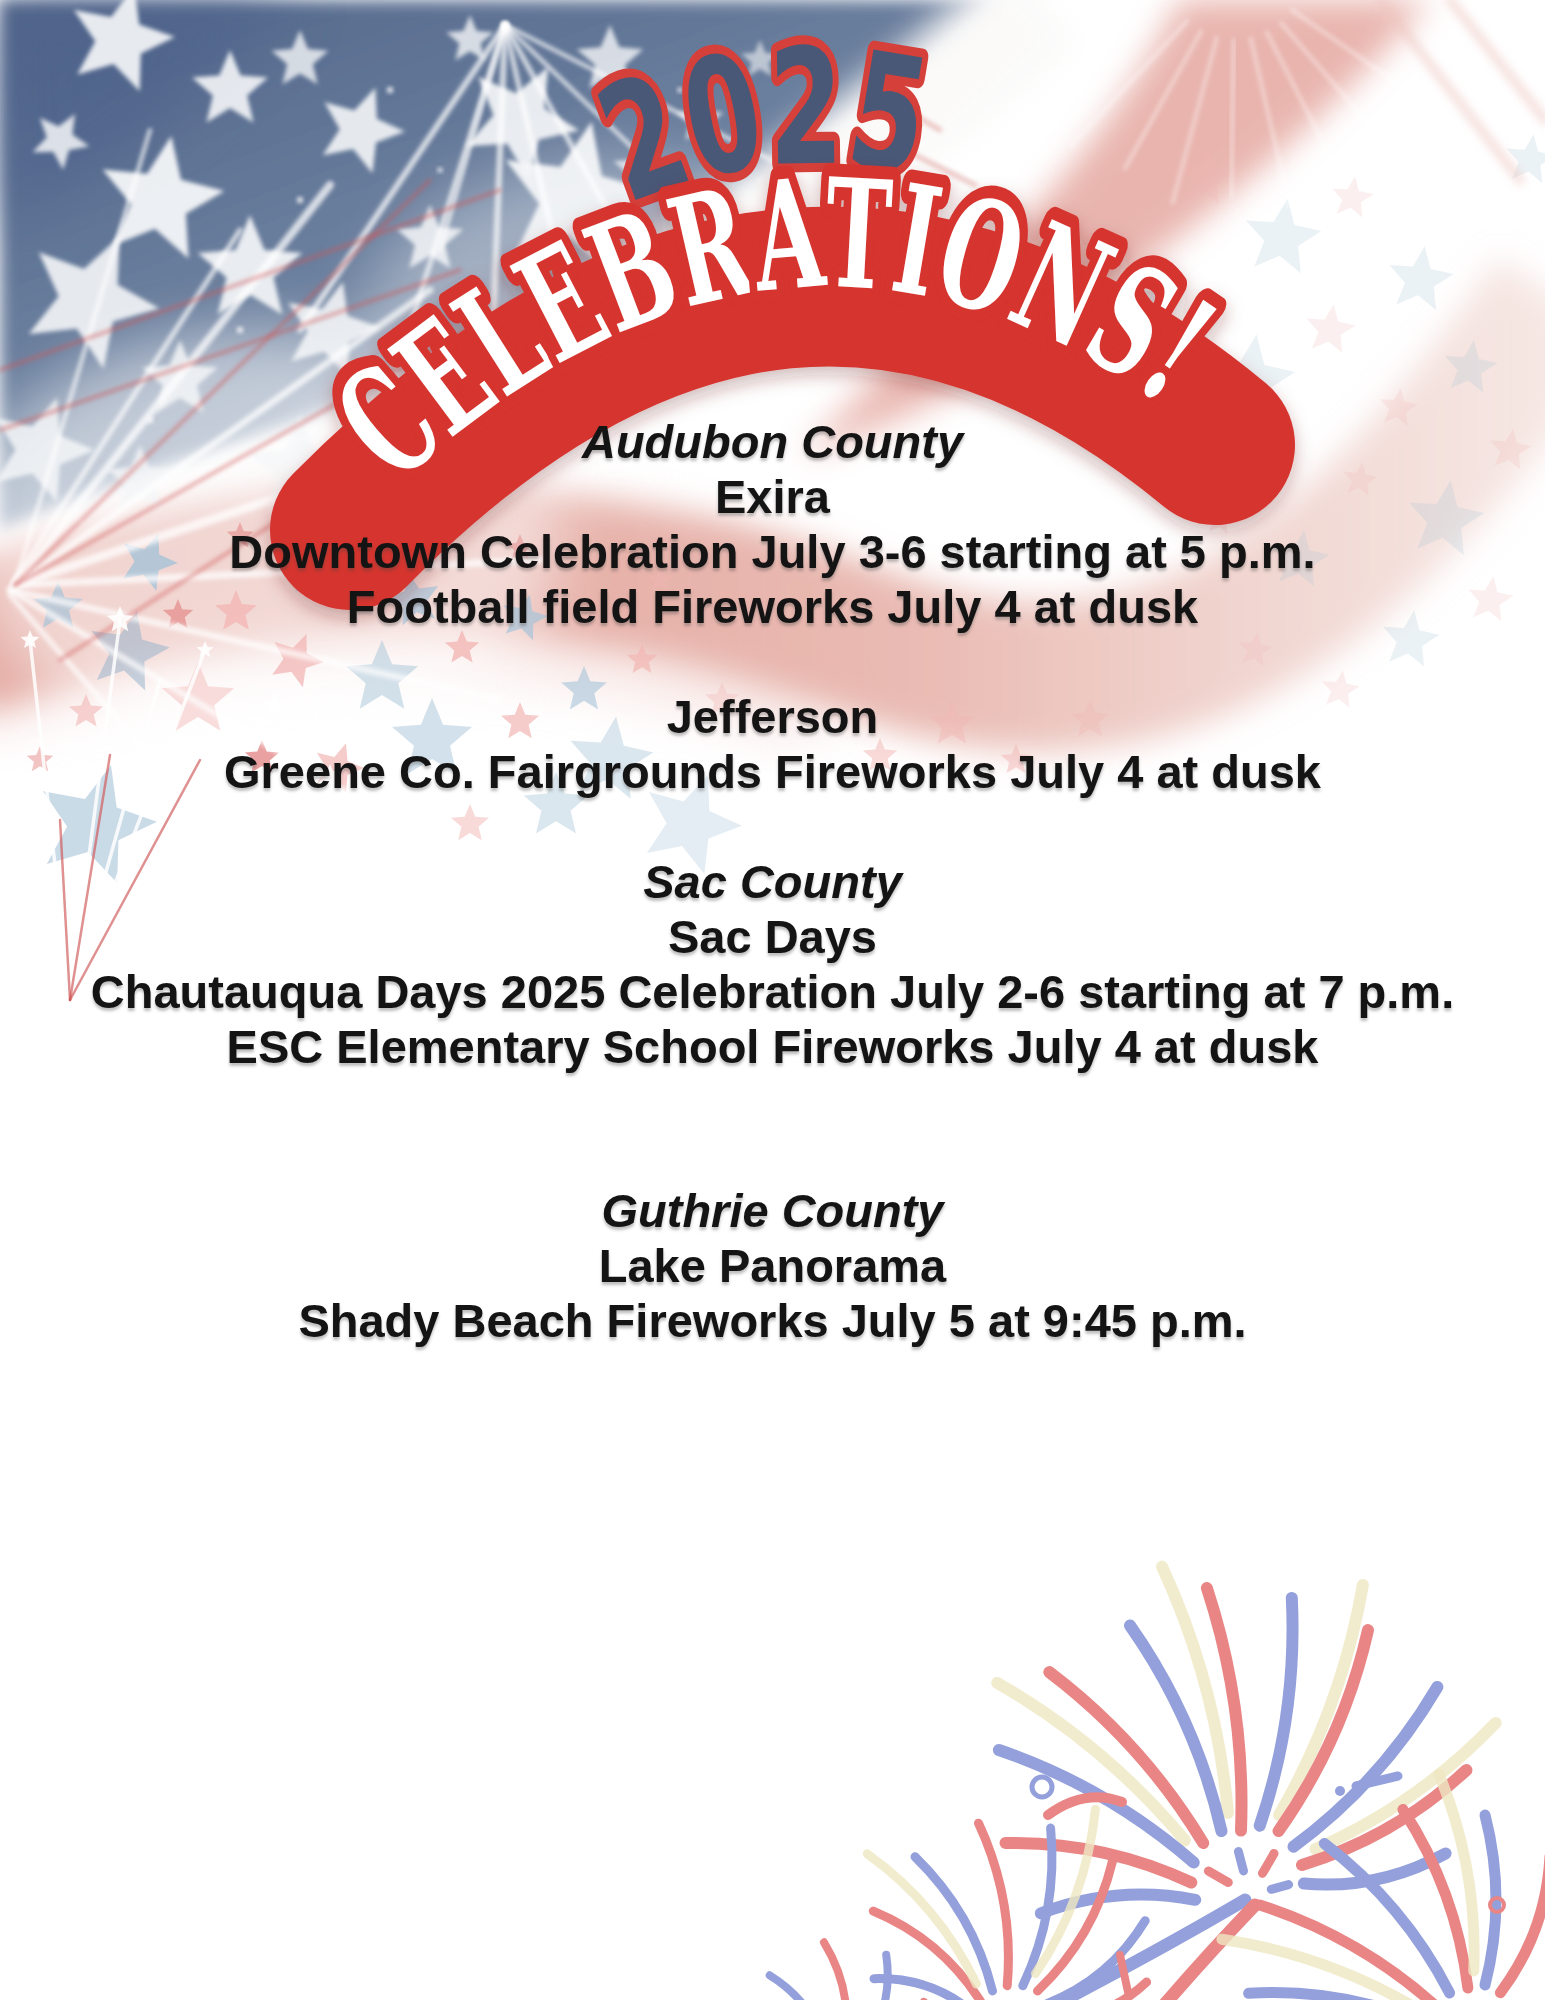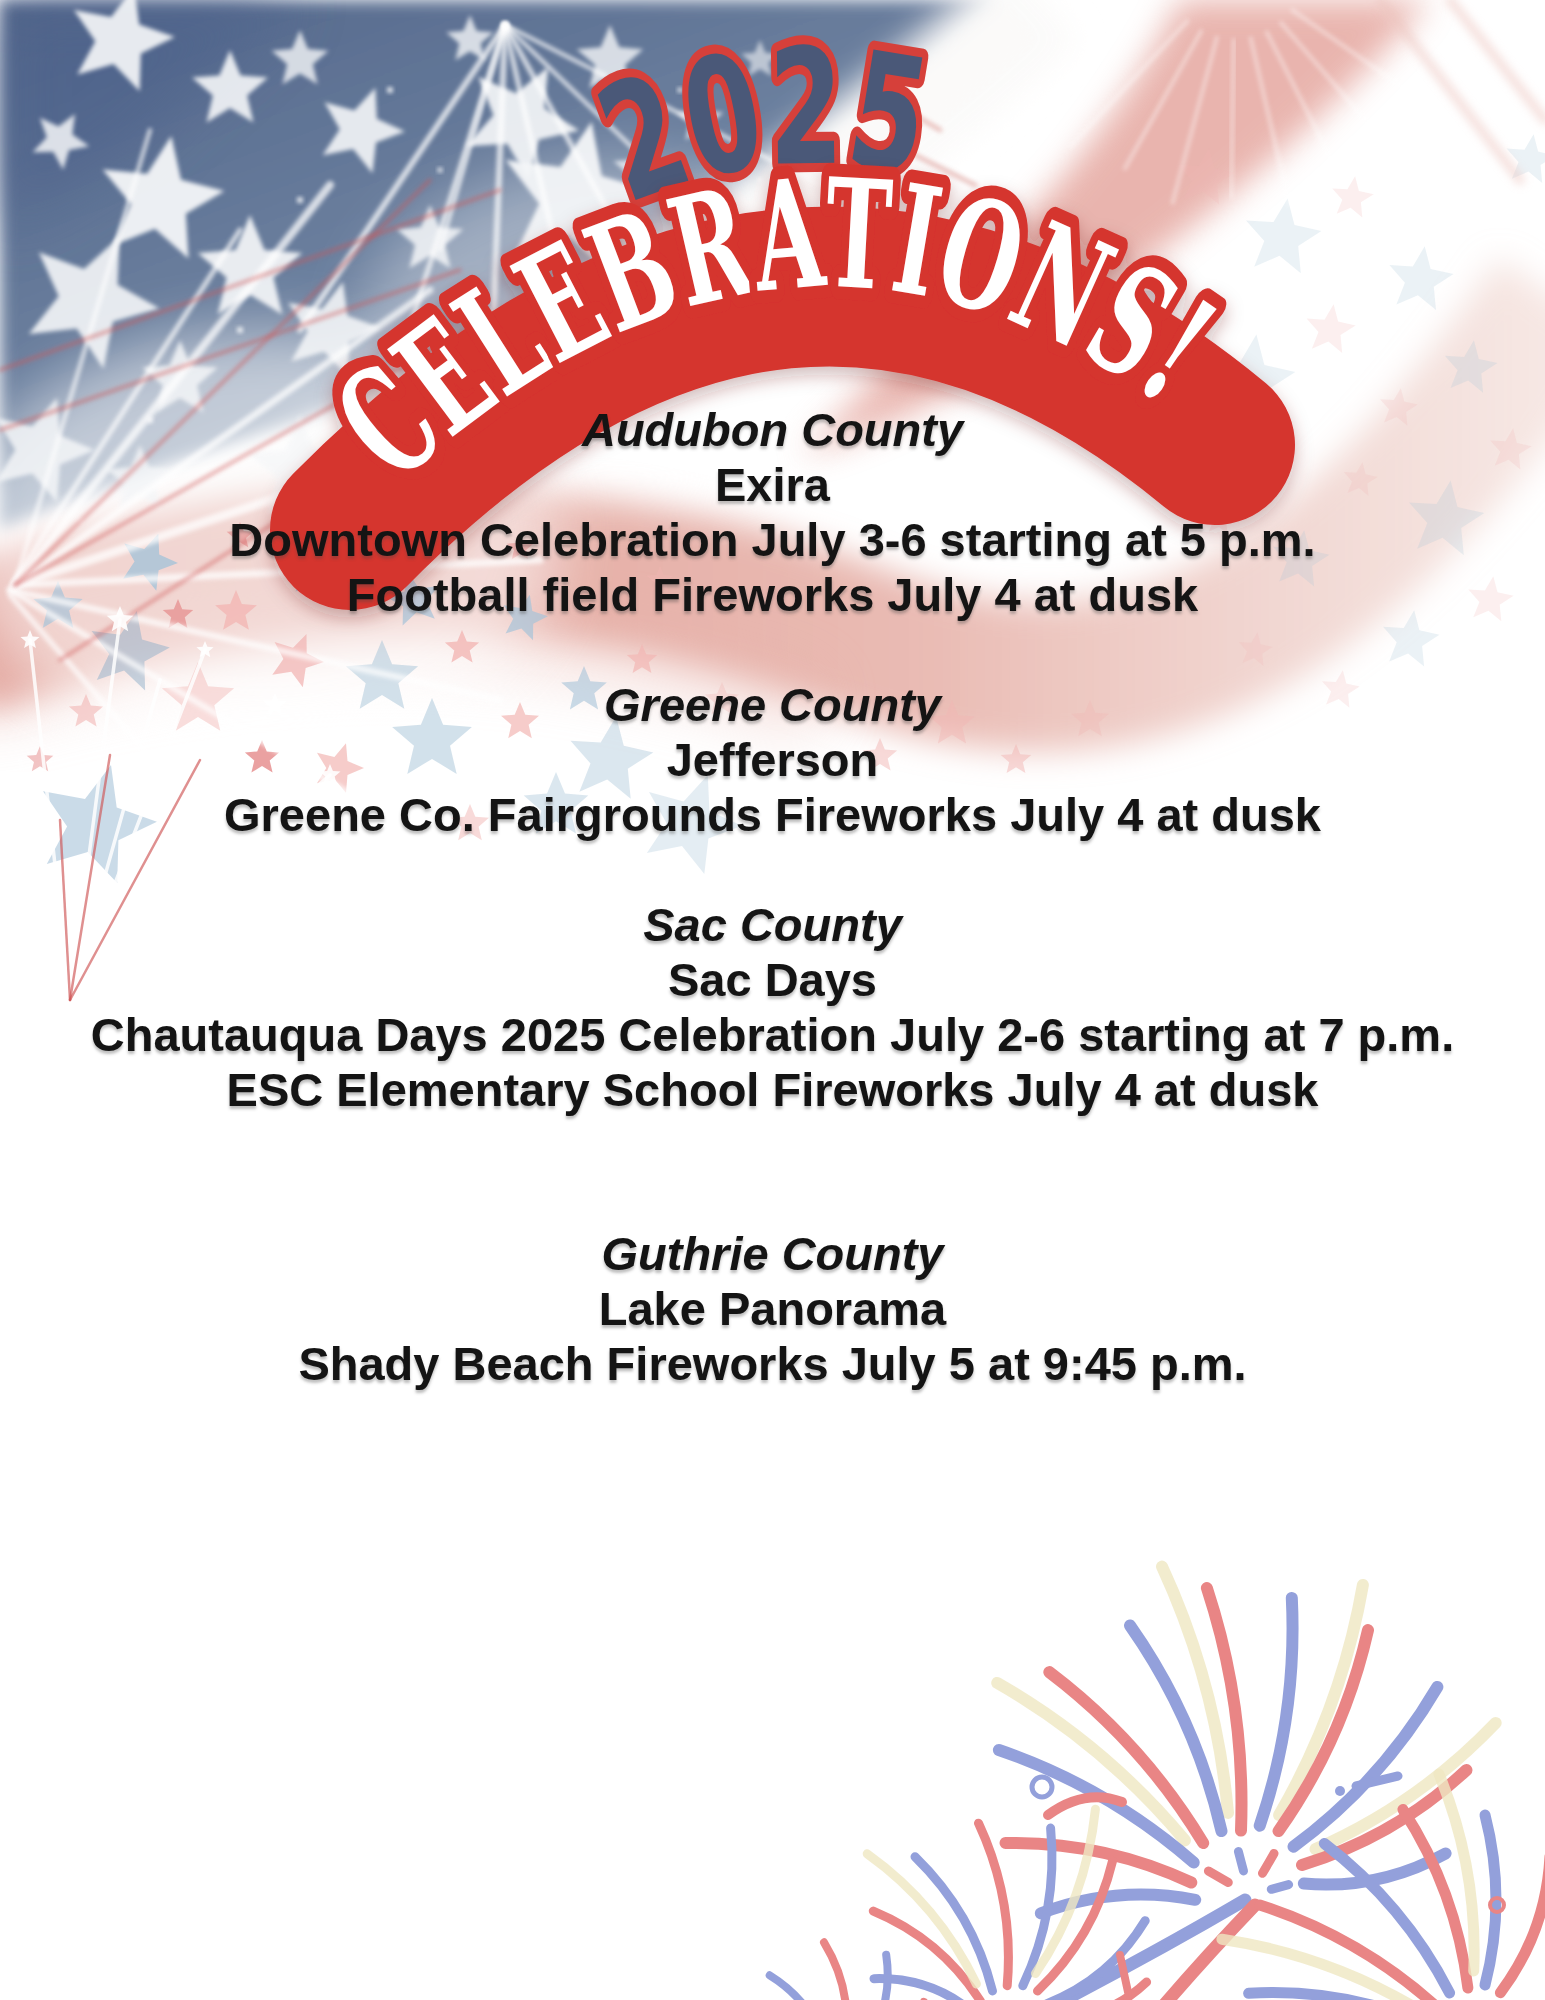--- a/index.html
+++ b/index.html
@@ -1,19 +1,19 @@
 <!DOCTYPE html>
 <html><head>
 <meta charset="utf-8">
 <style>
   html,body{margin:0;padding:0;background:#e8e8e8;}
   .page{position:relative;width:1545px;height:2000px;margin:0 auto;background:#ffffff;overflow:hidden;}
   .bg-svg{position:absolute;left:0;top:0;z-index:0;}
   .title-svg{position:absolute;left:0;top:0;z-index:2;}
-  .content{position:absolute;left:0;top:402px;width:100%;z-index:3;text-align:center;
+  .content{position:absolute;left:0;top:414px;width:100%;z-index:3;text-align:center;
            font-family:"Liberation Sans",sans-serif;font-weight:700;font-size:47px;line-height:55px;
            color:#141414;text-shadow:0 3px 3px rgba(70,70,70,.35);}
   .content h2,.content h3,.content p{margin:0;padding:0;font-size:47px;line-height:55px;font-weight:700;}
   .county{font-style:italic;}
   .banner-text{font-family:"DejaVu Serif",serif;font-weight:700;}
   .year-text{font-family:"DejaVu Sans",sans-serif;font-weight:700;}
 </style>
 </head>
 <body>
 
@@ -285,21 +285,20 @@
   <main class="content">
       <section style="margin-top: 0px;">
         <h2 class="county">Audubon County</h2>
         <div>
           <h3 class="city">Exira</h3>
           <p>Downtown Celebration July 3-6 starting at 5 p.m.</p>
           <p>Football field Fireworks July 4 at dusk</p>
         </div>
       </section>
       <section style="margin-top: 55px;">
-        <h2 class="county">Greene County</h2>
         <div>
           <h3 class="city">Jefferson</h3>
           <p>Greene Co. Fairgrounds Fireworks July 4 at dusk</p>
         </div>
       </section>
       <section style="margin-top: 55px;">
         <h2 class="county">Sac County</h2>
         <div>
           <h3 class="city">Sac Days</h3>
           <p>Chautauqua Days 2025 Celebration July 2-6 starting at 7 p.m.</p>

